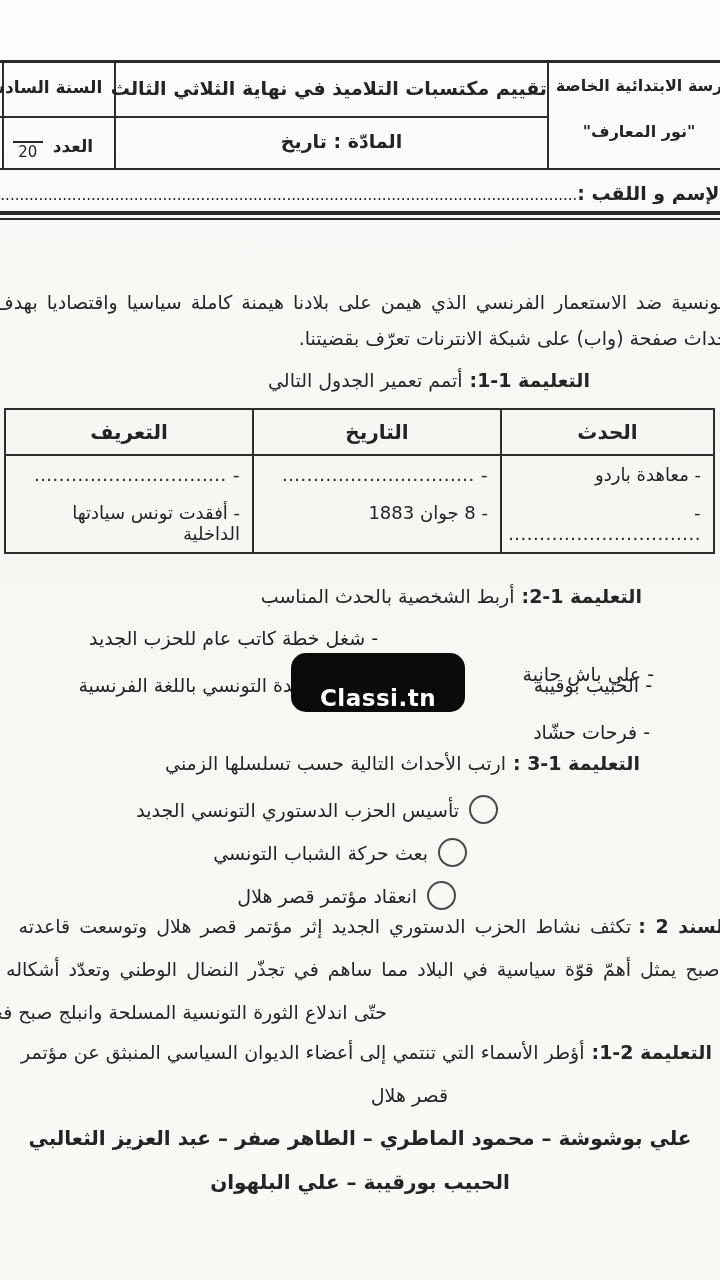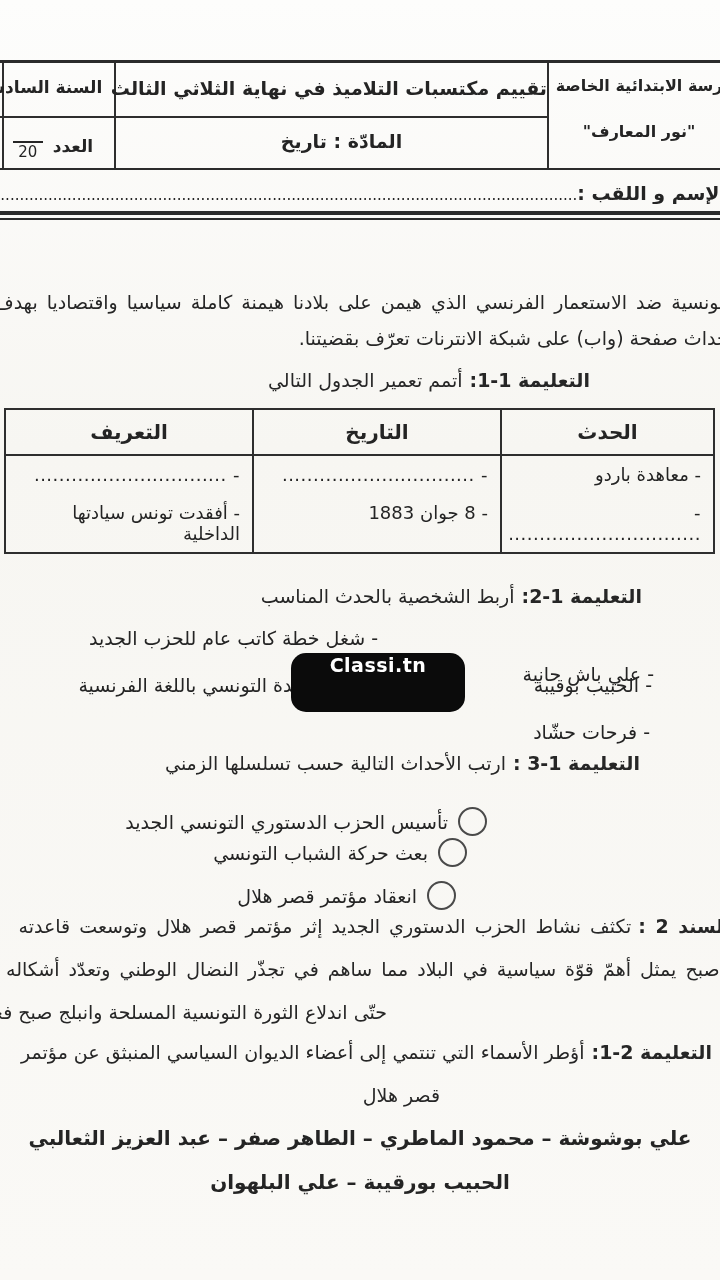--- a/index.html
+++ b/index.html
@@ -49,22 +49,22 @@
   
   .match{font-size:19px;}
 
   
   .order-item{display:flex;direction:rtl;align-items:center;gap:10px;font-size:19px;}
   .circle{width:25px;height:25px;border:2px solid #4a4a4a;border-radius:50%;background:transparent;flex:none;}
 
   
   .badge{
     left:292px;top:654px;width:172px;height:57px;background:#0b0b0b;border-radius:14px;
-    display:flex;align-items:flex-start;justify-content:center;
-    color:#ffffff;font-weight:bold;font-size:19px;letter-spacing:0.5px;
+    display:flex;align-items:flex-end;justify-content:center;
+    color:#ffffff;font-weight:bold;font-size:23px;letter-spacing:0.5px;
     box-shadow:0 0 0 1px #0b0b0b;
   }
 
   .names{left:0;right:0;text-align:center;font-weight:bold;font-size:20px;direction:rtl;white-space:nowrap;}
 </style>
 </head>
 <body>
 
 <div id="page">
 
@@ -164,21 +164,21 @@
   <div class="abs rtl match" style="top:721px;right:70px;"><span>- فرحات حشّاد</span></div>
 
   <div class="abs badge">
     <span>Classi.tn</span>
   </div>
 
   <div class="abs rtl line inst" style="top:752px;right:80px;">
     <b>التعليمة 1-3 :</b><span>ارتب الأحداث التالية حسب تسلسلها الزمني</span>
   </div>
 
-  <div class="abs order-item" style="top:795px;right:233px;margin-top:12px;">
+  <div class="abs order-item" style="top:795px;right:222px;">
     <span class="circle"></span>
     <span>تأسيس الحزب الدستوري التونسي الجديد</span>
   </div>
   <div class="abs order-item" style="top:838px;right:253px;">
     <span class="circle"></span>
     <span>بعث حركة الشباب التونسي</span>
   </div>
   <div class="abs order-item" style="top:881px;right:264px;">
     <span class="circle"></span>
     <span>انعقاد مؤتمر قصر هلال</span>
@@ -190,21 +190,21 @@
   <div class="abs rtl line stretch" style="top:958px;right:-14px;">
     <span>وأصبح يمثل أهمّ قوّة سياسية في البلاد مما ساهم في تجذّر النضال الوطني وتعدّد أشكاله</span>
   </div>
   <div class="abs rtl line" style="top:1001px;right:333px;">
     <span>حتّى اندلاع الثورة التونسية المسلحة وانبلج صبح فجر جديد.</span>
   </div>
 
   <div class="abs rtl line inst" style="top:1041px;right:8px;">
     <b>التعليمة 2-1:</b><span>أؤطر الأسماء التي تنتمي إلى أعضاء الديوان السياسي المنبثق عن مؤتمر</span>
   </div>
-  <div class="abs rtl line" style="top:1084px;right:280px;">
+  <div class="abs rtl line" style="top:1084px;right:272px;">
     <span>قصر هلال</span>
   </div>
 
   <div class="abs names" style="top:1126px;">
     <span>علي بوشوشة – محمود الماطري – الطاهر صفر – عبد العزيز الثعالبي</span>
   </div>
   <div class="abs names" style="top:1170px;">
     <span>الحبيب بورقيبة – علي البلهوان</span>
   </div>
 

